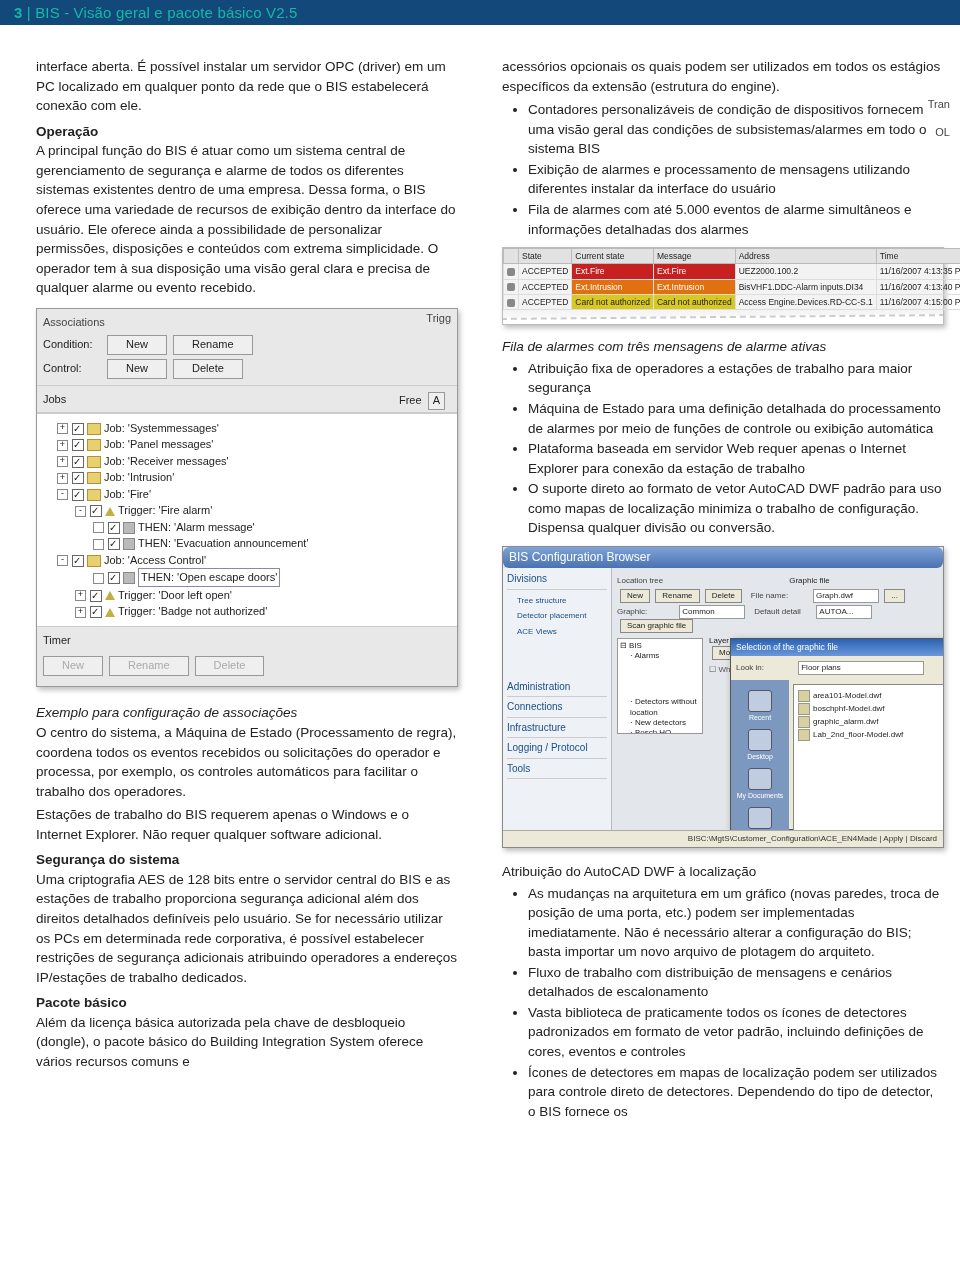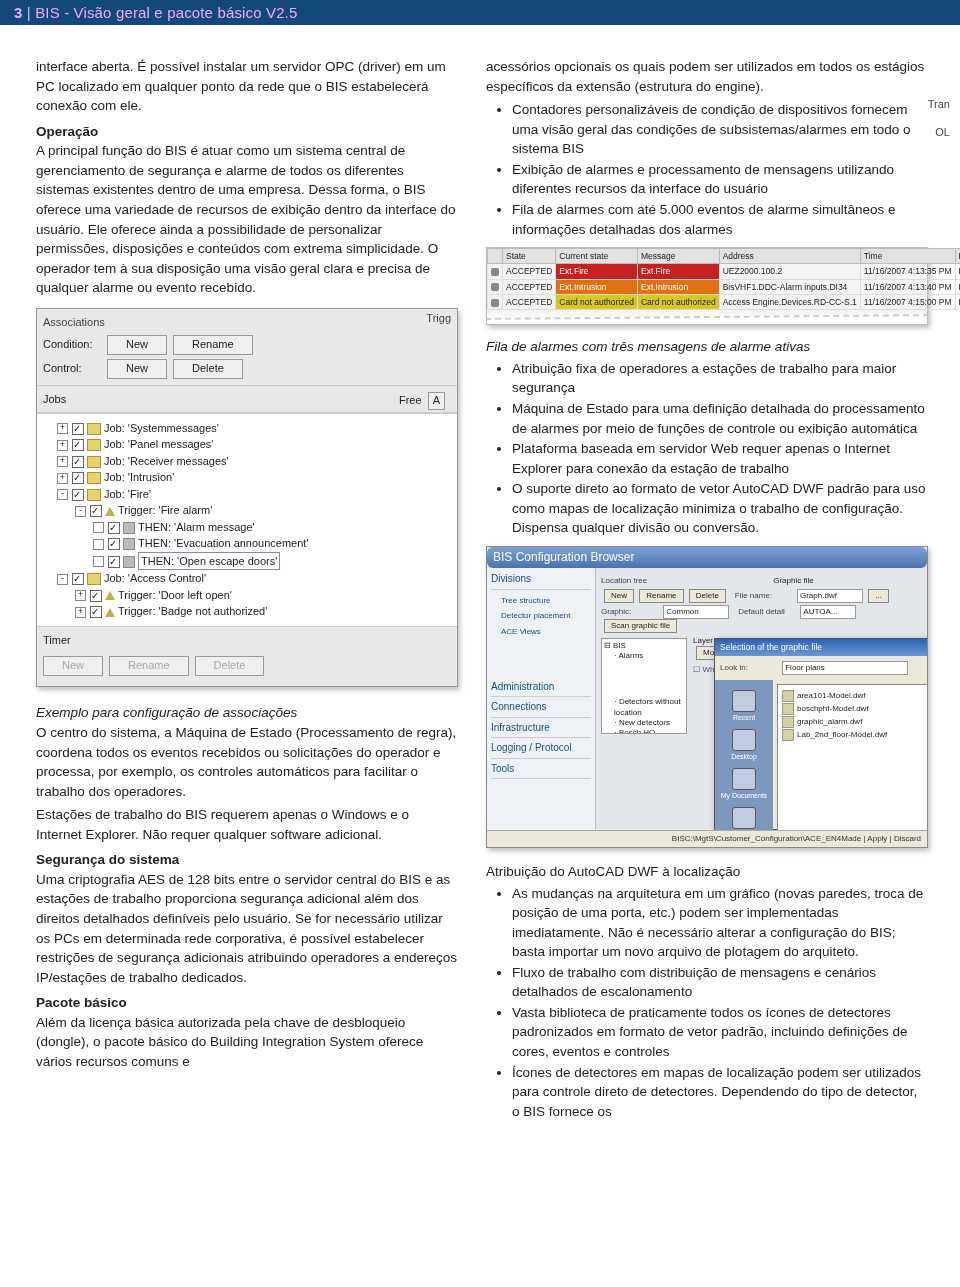--- a/index.html
+++ b/index.html
@@ -1,18 +1,18 @@
 <!DOCTYPE html>
 <html><head>
 <meta charset="utf-8">
 <style>
   body { margin:0; font-family: Arial, Helvetica, sans-serif; color:#222; background:#fff; width:960px; }
-  .topbar { background:#12497a; color:#f0abfc; padding:4px 14px; font-size:15px; letter-spacing:.01em; margin-bottom:32px; }
+  .topbar { background:#12497a; color:#14b8a6; padding:4px 14px; font-size:15px; letter-spacing:.01em; margin-bottom:32px; }
   .topbar .pn { font-weight:bold; }
-  .columns { display:flex; gap:28px; padding:0 56px 20px 36px; }
+  .columns { display:flex; gap:44px; padding:0 56px 20px 36px; }
   .col { flex:1; font-size:13.5px; line-height:1.45; }
   .col p { margin:0 0 4px 0; }
   .col strong.sec { font-weight:bold; display:block; margin-top:6px; }
   .col em.cap { font-style:italic; display:block; margin-top:6px; }
   ul.bul { margin:2px 0 8px 0; padding-left:26px; }
   ul.bul li { margin:1px 0; }
   
   .shot1 { margin:10px 0 16px 0; border:1px solid #999; background:#e8e8e8; font-family:"Tahoma",Arial,sans-serif; font-size:11px; color:#222; width:420px; box-shadow:2px 3px 5px rgba(0,0,0,.25); }
   .shot1 .panel { padding:6px 6px 2px 6px; border-bottom:1px solid #ccc; position:relative; }
   .shot1 .grp { font-size:11px; color:#444; }
@@ -109,22 +109,22 @@
         <span class="rlbl" style="top:96px;">Tran</span>
         <span class="rlbl" style="top:124px;">OL</span>
       <div class="item ind1"><span class="sq">+</span><span class="ck chk"></span><span class="ic folder"></span><span>Job: 'Systemmessages'</span></div>
           <div class="item ind1"><span class="sq">+</span><span class="ck chk"></span><span class="ic folder"></span><span>Job: 'Panel messages'</span></div>
           <div class="item ind1"><span class="sq">+</span><span class="ck chk"></span><span class="ic folder"></span><span>Job: 'Receiver messages'</span></div>
           <div class="item ind1"><span class="sq">+</span><span class="ck chk"></span><span class="ic folder"></span><span>Job: 'Intrusion'</span></div>
           <div class="item ind1 hl"><span class="sq">-</span><span class="ck chk"></span><span class="ic folder"></span><span>Job: 'Fire'</span></div>
           <div class="item ind2 hl"><span class="sq">-</span><span class="ck chk"></span><span class="ic trig"></span><span>Trigger: 'Fire alarm'</span></div>
           <div class="item ind3 hl"><span class="sq"></span><span class="ck chk"></span><span class="ic then"></span><span>THEN: 'Alarm message'</span></div>
           <div class="item ind3 hl"><span class="sq"></span><span class="ck chk"></span><span class="ic then"></span><span>THEN: 'Evacuation announcement'</span></div>
+          <div class="item ind1"><span class="sq">-</span><span class="ck chk"></span><span class="ic folder"></span><span>Job: 'Access Control'</span></div>
           <div class="item ind3"><span class="sq"></span><span class="ck chk"></span><span class="ic then"></span><span class="hl2">THEN: 'Open escape doors'</span></div>
-          <div class="item ind1"><span class="sq">-</span><span class="ck chk"></span><span class="ic folder"></span><span>Job: 'Access Control'</span></div>
           <div class="item ind2"><span class="sq">+</span><span class="ck chk"></span><span class="ic trig"></span><span>Trigger: 'Door left open'</span></div>
           <div class="item ind2"><span class="sq">+</span><span class="ck chk"></span><span class="ic trig"></span><span>Trigger: 'Badge not authorized'</span></div>
         </div>
       <div class="foot">
         <span>Timer</span>
         <div class="row" style="margin-top:8px;">
           <span class="btn" style="color:#aaa;">New</span>
           <span class="btn" style="color:#aaa;">Rename</span>
           <span class="btn" style="color:#aaa;">Delete</span>
         </div>
@@ -137,21 +137,21 @@
     <strong class="sec">Segurança do sistema</strong>
     <p>Uma criptografia AES de 128 bits entre o servidor central do BIS e as estações de trabalho proporciona segurança adicional além dos direitos detalhados definíveis pelo usuário. Se for necessário utilizar os PCs em determinada rede corporativa, é possível estabelecer restrições de segurança adicionais atribuindo operadores a endereços IP/estações de trabalho dedicados.</p>
     <strong class="sec">Pacote básico</strong>
     <p>Além da licença básica autorizada pela chave de desbloqueio (dongle), o pacote básico do Building Integration System oferece vários recursos comuns e</p>
   </div>
 
   <div class="col">
     <p>acessórios opcionais os quais podem ser utilizados em todos os estágios específicos da extensão (estrutura do engine).</p>
     <ul class="bul" id="b1">
         <li>Contadores personalizáveis de condição de dispositivos fornecem uma visão geral das condições de subsistemas/alarmes em todo o sistema BIS</li>
-        <li>Exibição de alarmes e processamento de mensagens utilizando diferentes recursos da interface do usuário</li>
+        <li>Exibição de alarmes e processamento de mensagens utilizando diferentes instalar da interface do usuário</li>
         <li>Fila de alarmes com até 5.000 eventos de alarme simultâneos e informações detalhadas dos alarmes</li>
       </ul>
 
     
     <div class="shot2">
       <table>
         <thead>
             <tr id="s2h">
               <th></th>
               <th>State</th>

